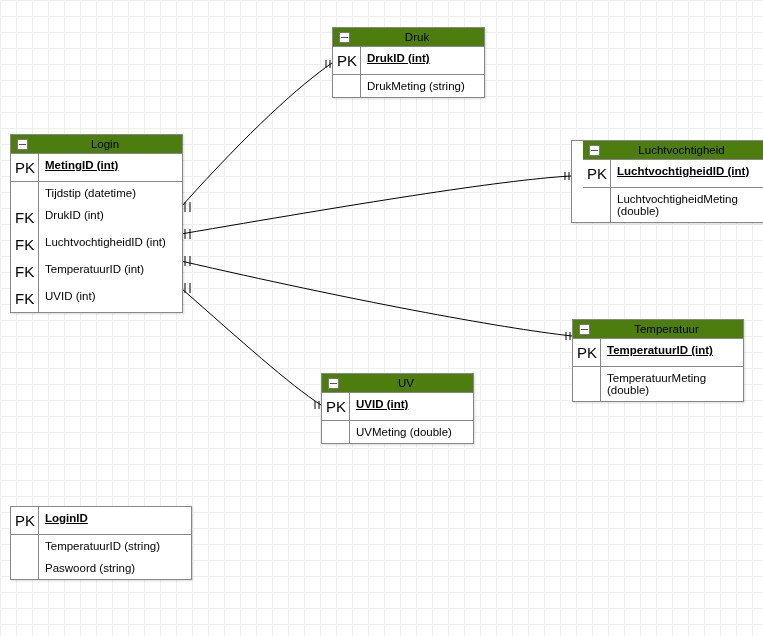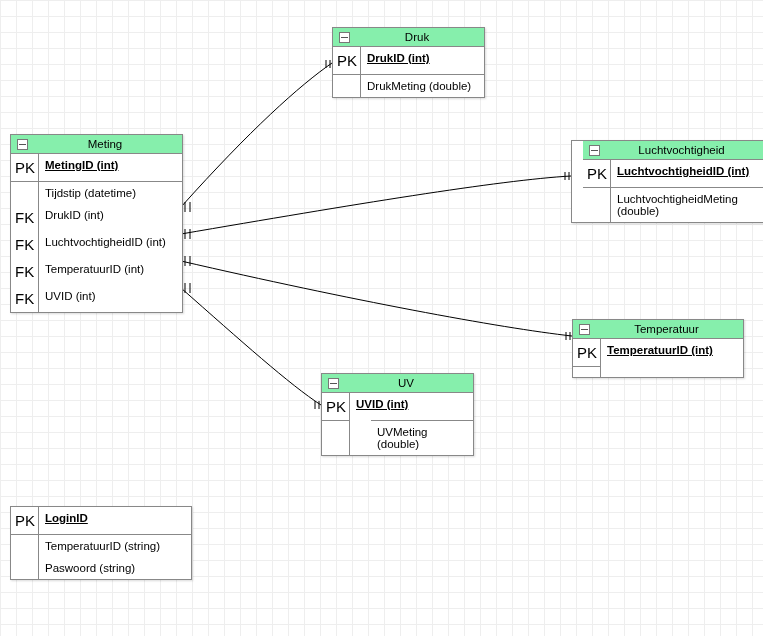--- a/index.html
+++ b/index.html
@@ -33,21 +33,21 @@
     width: 763px; height: 636px;
     z-index: 1;
   }
   .entity {
     position: absolute;
     border: 1px solid #888;
     box-shadow: 1px 1px 2px rgba(0,0,0,0.15);
     background: #fff;
   }
   .entity-header {
-    background: #86efac;
+    background: #4d7c0f;
     border-bottom: 1px solid #888;
     padding: 3px 6px;
     display: flex;
     align-items: center;
     gap: 6px;
   }
   .minus {
     width: 9px; height: 9px;
     border: 1px solid #777;
     background: #fff;
@@ -117,21 +117,21 @@
     <path d="M315 401 L315 409"></path>
     <path d="M319 401 L319 409"></path>
   </g>
 </svg>
 
 <div class="canvas">
 
   <div class="entity" style="left:10px; top:134px; width:171px;">
     <div class="entity-header">
       <span class="minus"></span>
-      <span class="entity-title">Meting</span>
+      <span class="entity-title">Login</span>
     </div>
     <div class="entity-body">
       <div class="cell-key">PK</div>
       <div class="cell-attr pk">MetingID (int)</div>
       <div class="cell-key row-divider" style="border-top:1px solid #888;"></div>
       <div class="cell-attr" style="border-top:1px solid #888;">Tijdstip (datetime)</div>
       <div class="cell-key">FK</div>
       <div class="cell-attr">DrukID (int)</div>
       <div class="cell-key">FK</div>
       <div class="cell-attr">LuchtvochtigheidID (int)</div>
@@ -144,21 +144,21 @@
 
   <div class="entity" style="left:332px; top:27px; width:151px;">
     <div class="entity-header">
       <span class="minus"></span>
       <span class="entity-title">Druk</span>
     </div>
     <div class="entity-body">
       <div class="cell-key">PK</div>
       <div class="cell-attr pk">DrukID (int)</div>
       <div class="cell-key" style="border-top:1px solid #888;"></div>
-      <div class="cell-attr" style="border-top:1px solid #888;">DrukMeting (double)</div>
+      <div class="cell-attr" style="border-top:1px solid #888;">DrukMeting (string)</div>
     </div>
   </div>
 
   <div class="entity" style="left:571px; top:140px; width:180px;padding-left:11px;">
     <div class="entity-header">
       <span class="minus"></span>
       <span class="entity-title">Luchtvochtigheid</span>
     </div>
     <div class="entity-body">
       <div class="cell-key">PK</div>
@@ -170,33 +170,34 @@
 
   <div class="entity" style="left:572px; top:305px; width:170px;margin-top:14px;">
     <div class="entity-header">
       <span class="minus"></span>
       <span class="entity-title">Temperatuur</span>
     </div>
     <div class="entity-body">
       <div class="cell-key">PK</div>
       <div class="cell-attr pk">TemperatuurID (int)</div>
       <div class="cell-key" style="border-top:1px solid #888;"></div>
+      <div class="cell-attr" style="border-top:1px solid #888;">TemperatuurMeting (double)</div>
     </div>
   </div>
 
   <div class="entity" style="left:321px; top:373px; width:151px;">
     <div class="entity-header">
       <span class="minus"></span>
       <span class="entity-title">UV</span>
     </div>
     <div class="entity-body">
       <div class="cell-key">PK</div>
       <div class="cell-attr pk">UVID (int)</div>
       <div class="cell-key" style="border-top:1px solid #888;"></div>
-      <div class="cell-attr" style="border-top:1px solid #888;margin-left:21px;">UVMeting (double)</div>
+      <div class="cell-attr" style="border-top:1px solid #888;">UVMeting (double)</div>
     </div>
   </div>
 
   <div class="entity" style="left:10px; top:506px; width:180px;">
     <div class="entity-body">
       <div class="cell-key">PK</div>
       <div class="cell-attr pk">LoginID</div>
       <div class="cell-key" style="border-top:1px solid #888;"></div>
       <div class="cell-attr" style="border-top:1px solid #888;">TemperatuurID (string)</div>
       <div class="cell-key"></div>

